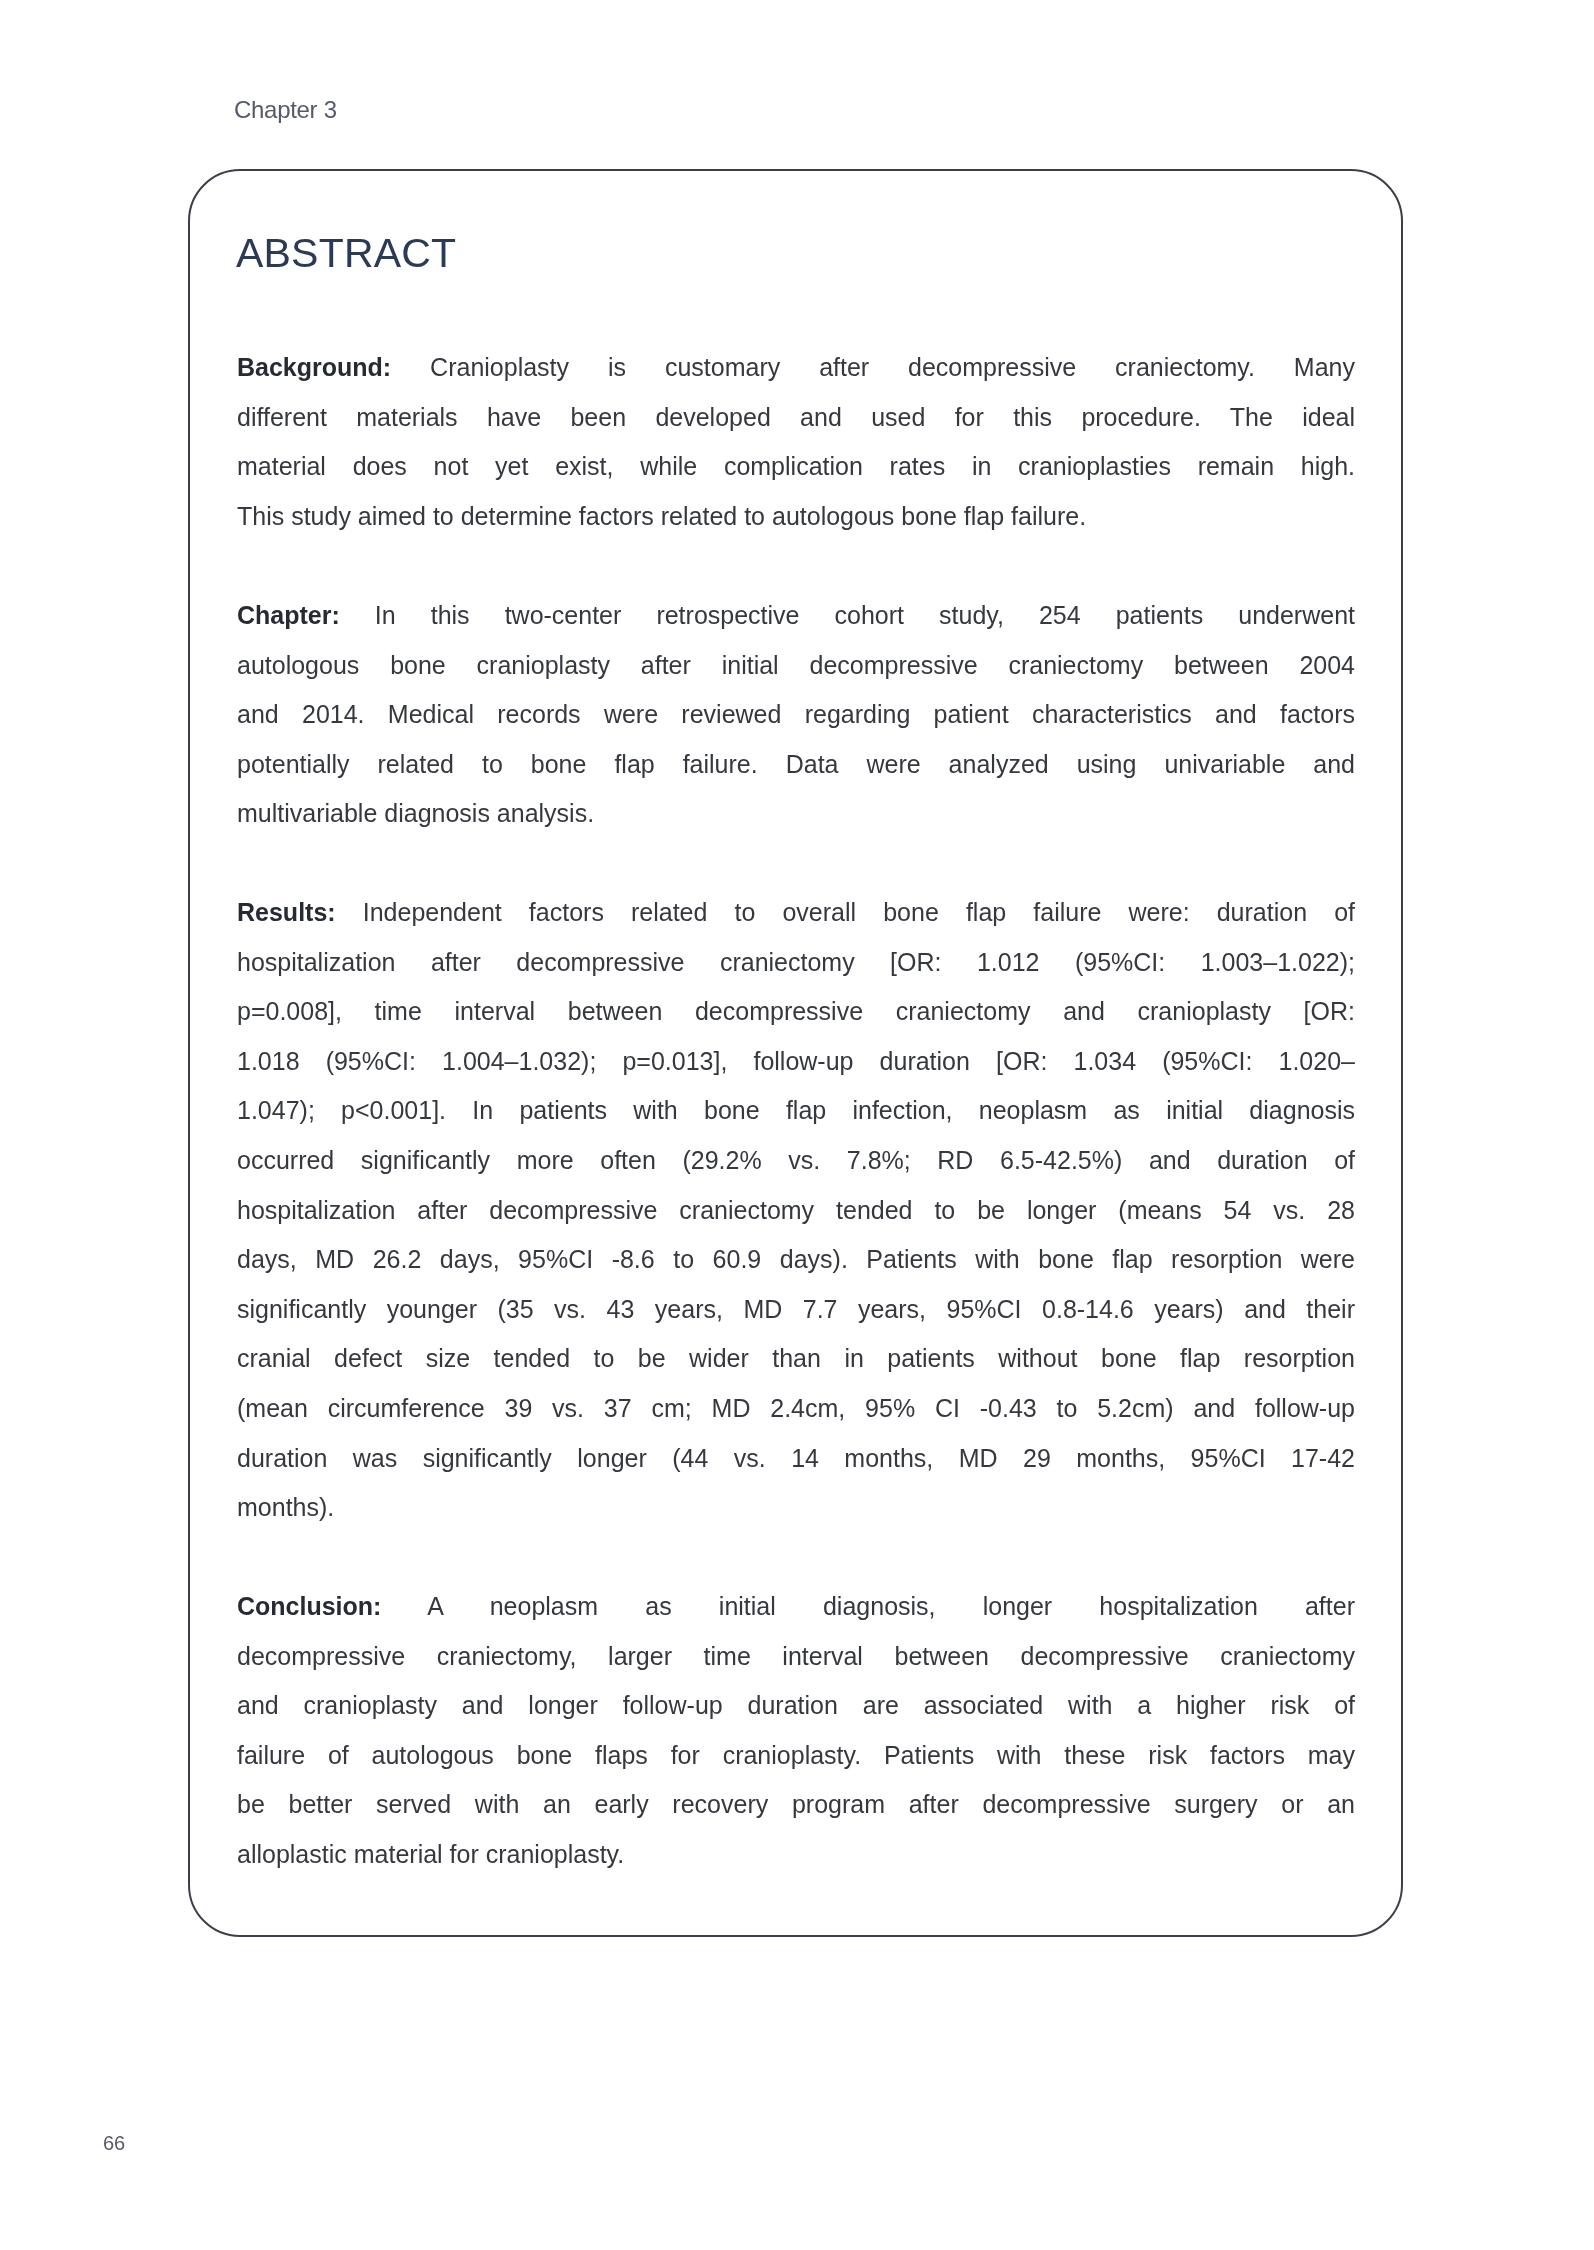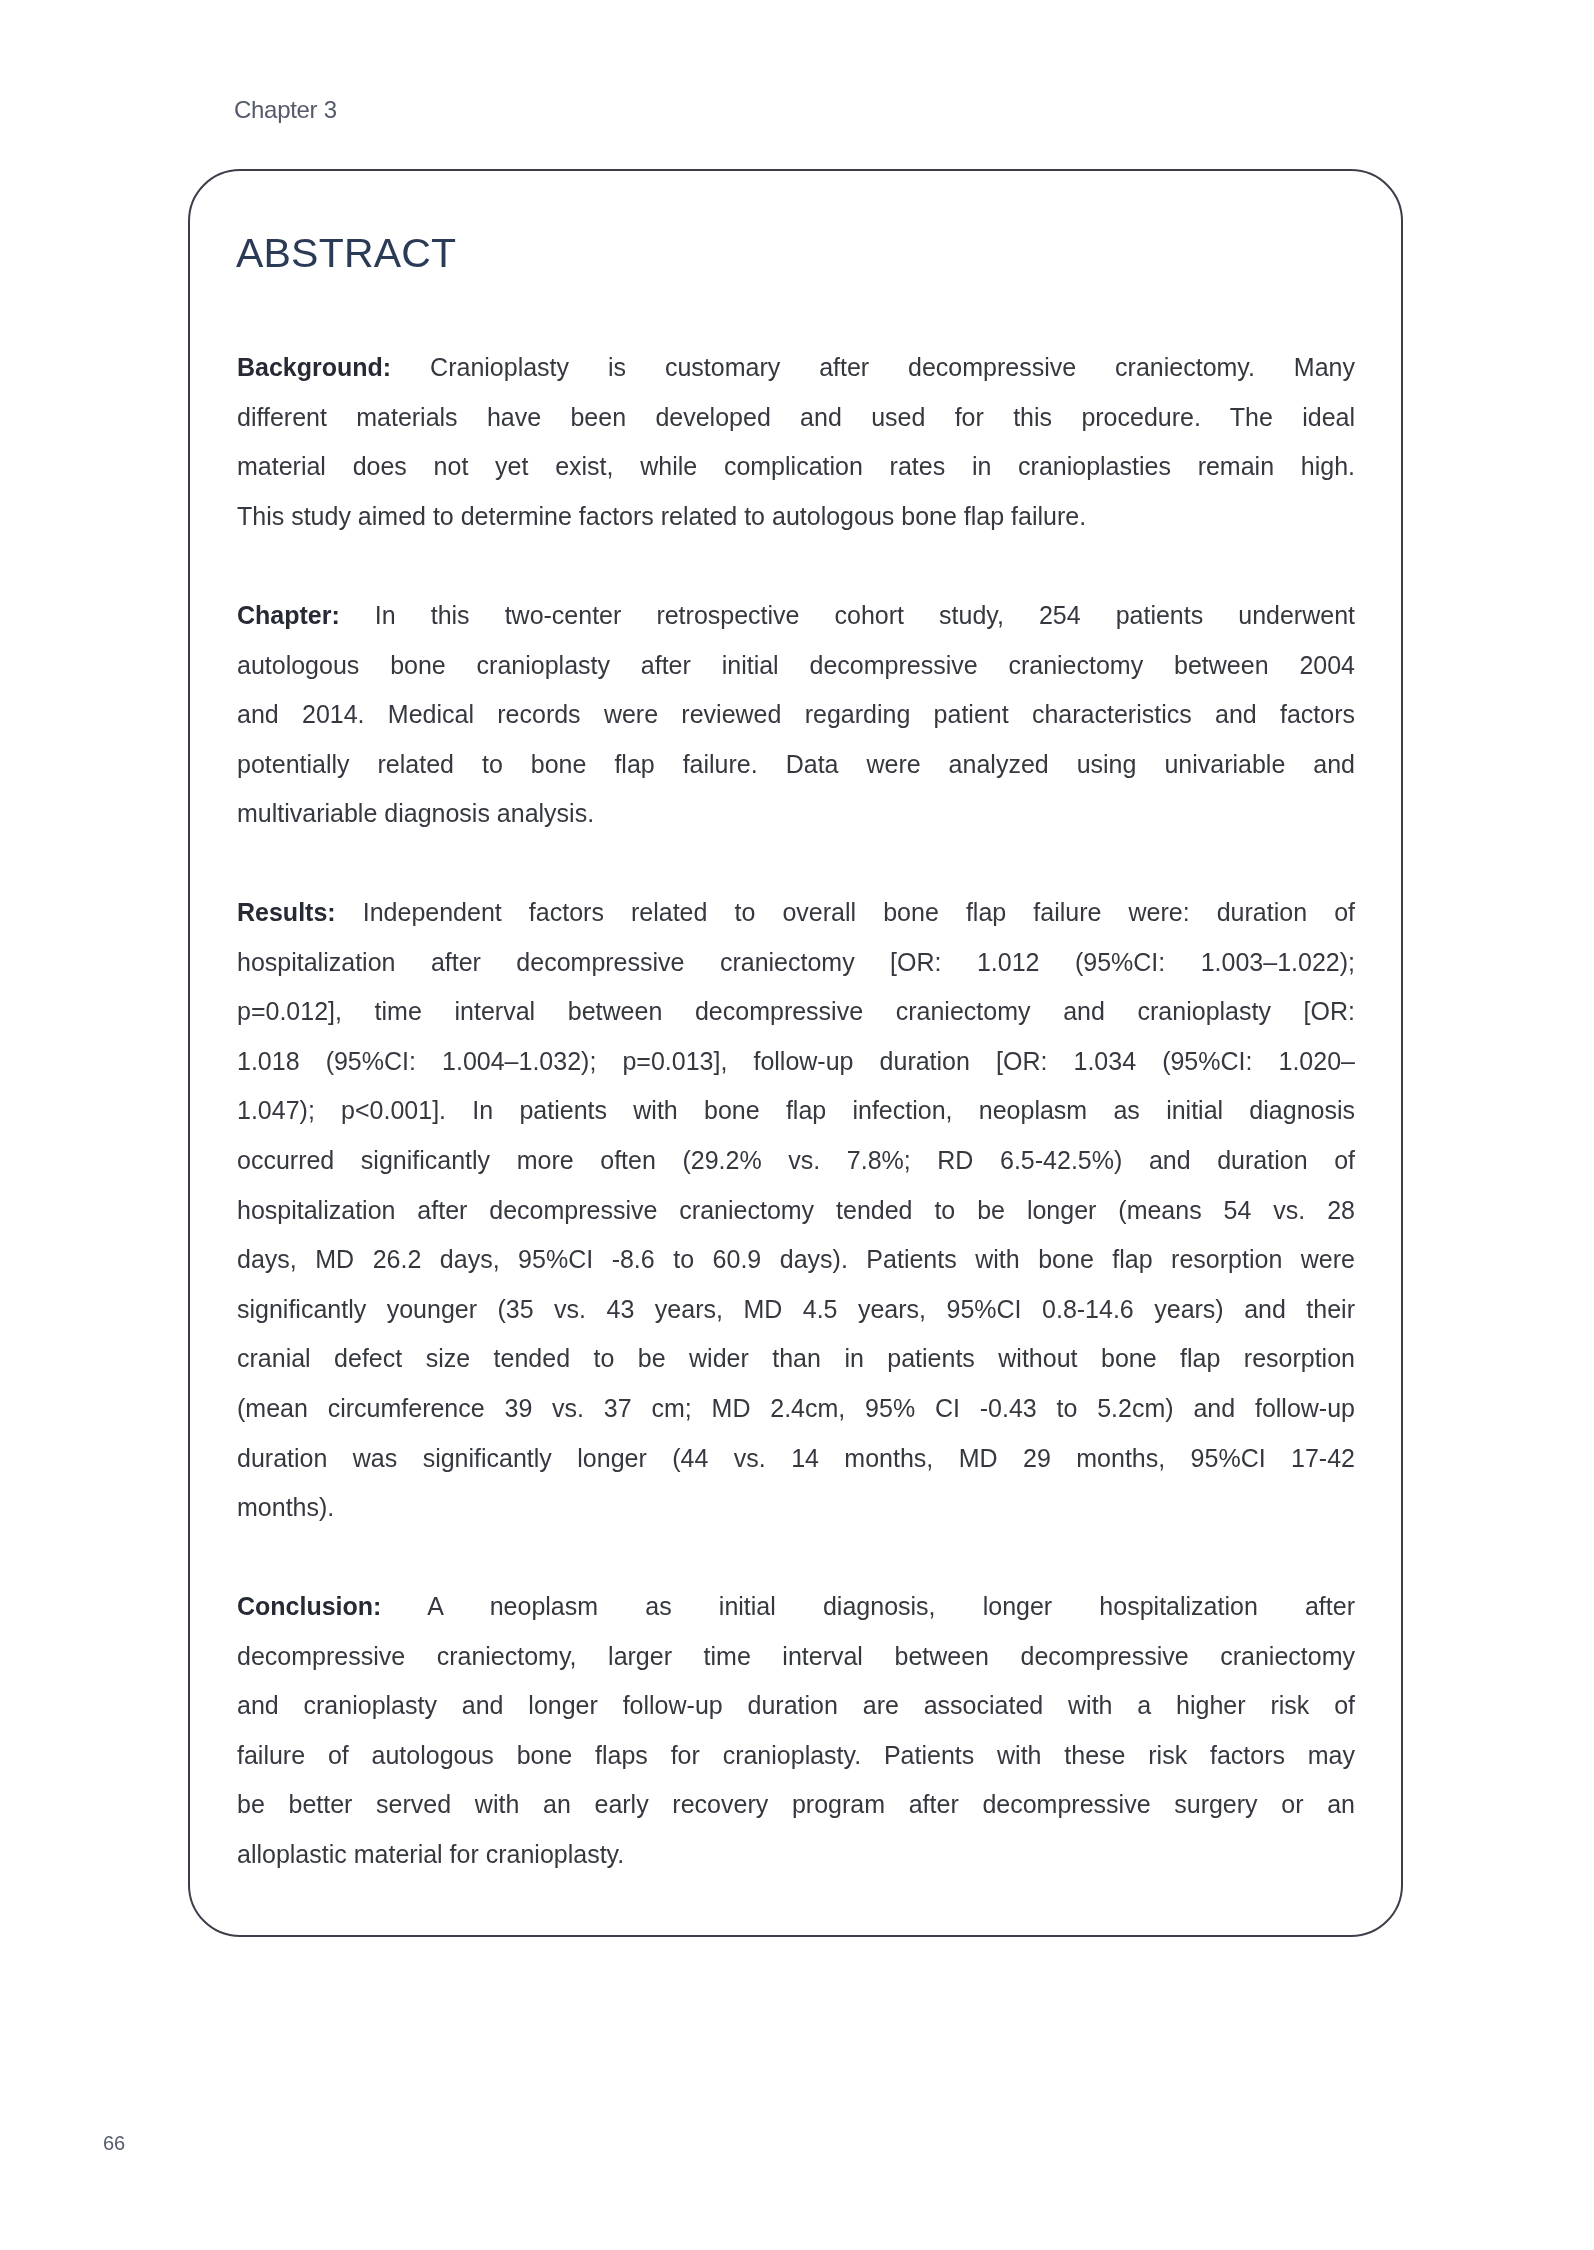--- a/index.html
+++ b/index.html
@@ -95,27 +95,27 @@
   <div class="line" style="word-spacing: 0px;"><span class="label">Chapter:</span><span> In this two-center retrospective cohort study, 254 patients underwent</span></div>
   <div class="line" style="word-spacing: 0px;">autologous bone cranioplasty after initial decompressive craniectomy between 2004</div>
   <div class="line" style="word-spacing: 0px;">and 2014. Medical records were reviewed regarding patient characteristics and factors</div>
   <div class="line" style="word-spacing: 0px;">potentially related to bone flap failure. Data were analyzed using univariable and</div>
   <div class="line last">multivariable diagnosis analysis.</div>
 </div>
 
 <div class="section" id="sec-results" style="top:888px;">
   <div class="line" style="word-spacing: 0px;"><span class="label">Results:</span><span>  Independent factors related to overall bone flap failure were: duration of</span></div>
   <div class="line" style="word-spacing: 0px;">hospitalization after decompressive craniectomy [OR: 1.012 (95%CI: 1.003–1.022);</div>
-  <div class="line" style="word-spacing: 0px;">p=0.012], time interval between decompressive craniectomy and cranioplasty [OR:</div>
+  <div class="line" style="word-spacing: 0px;">p=0.008], time interval between decompressive craniectomy and cranioplasty [OR:</div>
   <div class="line" style="word-spacing: 0px;">1.018 (95%CI: 1.004–1.032); p=0.013], follow-up duration [OR: 1.034 (95%CI: 1.020–</div>
   <div class="line" style="word-spacing: 0px;">1.047); p&lt;0.001]. In patients with bone flap infection, neoplasm as initial diagnosis</div>
   <div class="line" style="word-spacing: 0px;">occurred significantly more often (29.2% vs. 7.8%; RD 6.5-42.5%) and duration of</div>
   <div class="line" style="word-spacing: 0px;">hospitalization after decompressive craniectomy tended to be longer (means 54 vs. 28</div>
   <div class="line" style="word-spacing: 0px;">days, MD 26.2 days, 95%CI -8.6 to 60.9 days). Patients with bone flap resorption were</div>
-  <div class="line" style="word-spacing: 0px;">significantly younger (35 vs. 43 years, MD 4.5 years, 95%CI 0.8-14.6 years) and their</div>
+  <div class="line" style="word-spacing: 0px;">significantly younger (35 vs. 43 years, MD 7.7 years, 95%CI 0.8-14.6 years) and their</div>
   <div class="line" style="word-spacing: 0px;">cranial defect size tended to be wider than in patients without bone flap resorption</div>
   <div class="line" style="word-spacing: 0px;">(mean circumference 39 vs. 37 cm; MD 2.4cm, 95% CI -0.43 to 5.2cm) and follow-up</div>
   <div class="line" style="word-spacing: 0px;">duration was significantly longer (44 vs. 14 months, MD 29 months, 95%CI 17-42</div>
   <div class="line last">months).</div>
 </div>
 
 <div class="section" id="sec-conclusion" style="top:1582px;">
   <div class="line" style="word-spacing: 0px;"><span class="label">Conclusion:</span><span> A neoplasm as initial diagnosis, longer hospitalization after</span></div>
   <div class="line" style="word-spacing: 0px;">decompressive craniectomy, larger time interval between decompressive craniectomy</div>
   <div class="line" style="word-spacing: 0px;">and cranioplasty and longer follow-up duration are associated with a higher risk of</div>

